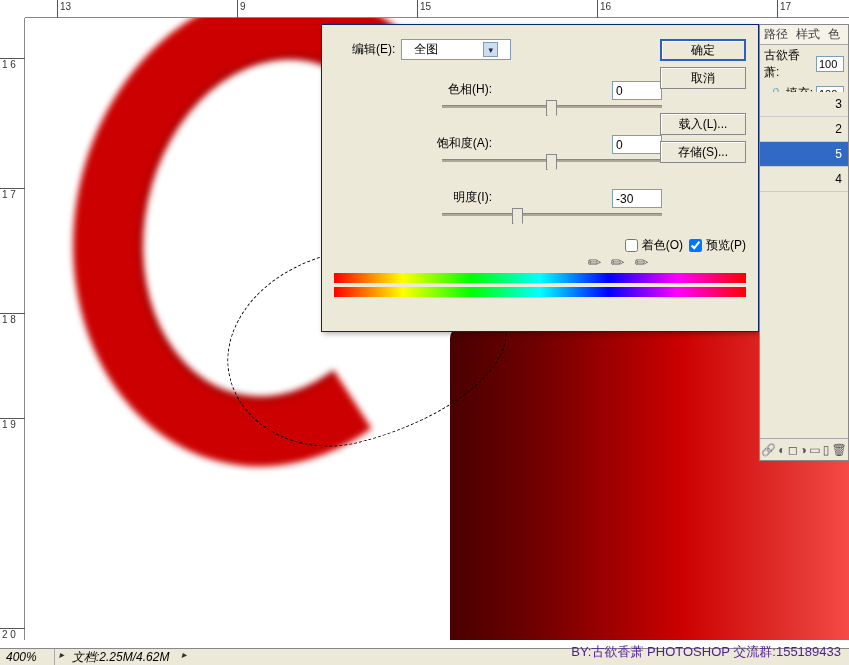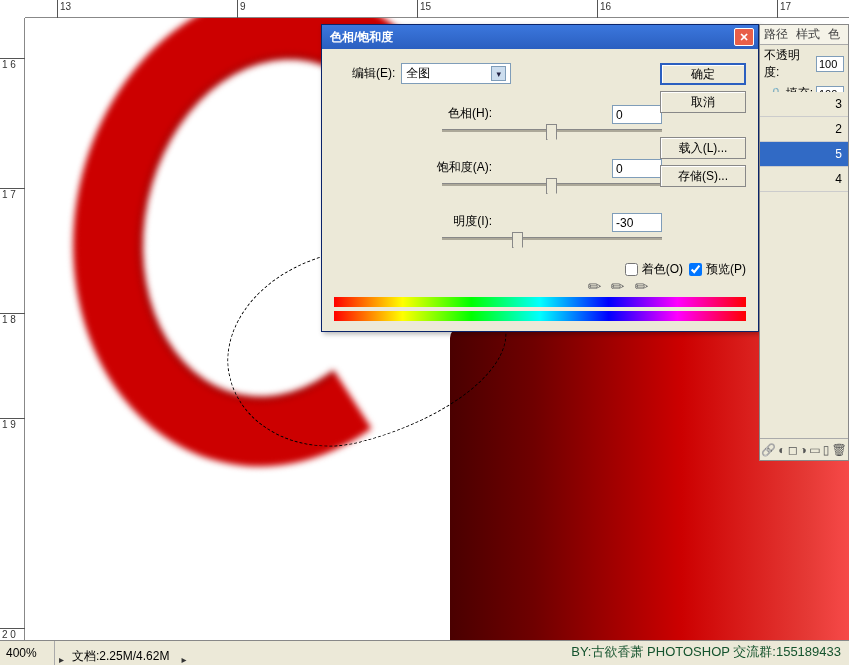--- a/index.html
+++ b/index.html
@@ -22,21 +22,21 @@
 .marching-ants { position:absolute; left:200px; top:230px; width:280px; height:190px; border:1px dashed #000; border-radius: 45% 55% 60% 40% / 50% 60% 40% 50%; background:transparent; transform:rotate(-15deg);}
 
 
 .dialog { position: absolute; top: 24px; left: 321px; width: 438px; height: 308px; background: #ECE9D8; border: 1px solid #0A246A; box-shadow: 2px 2px 5px rgba(0,0,0,.3); }
 .titlebar { height: 24px; background: linear-gradient(#3b77dd, #2b5fc0); color: #fff; display: flex; align-items: center; padding: 0 4px; }
 .titlebar-text { flex: 1; font-weight: bold; padding-left: 4px; }
 .close-btn { width: 20px; height: 18px; background: #e85f48; border: 1px solid #fff; color:#fff; display:flex; align-items:center; justify-content:center; font-weight:bold; font-size:11px; border-radius:2px;}
 .dialog-body { position:relative; height: calc(100% - 24px); }
 .edit-row { position:absolute; top:14px; left:30px; display:flex; align-items:center; gap:6px;}
 .edit-row label{ }
-.combo { width:110px; height:21px; border:1px solid #7F9DB9; background:#fff; display:flex; align-items:center; padding:0 4px; justify-content:space-between;}
+.combo { width:110px; height:21px; border:1px solid #7F9DB9; background:#fff; display:flex; align-items:center; padding:0 12px; justify-content:space-between;}
 .combo-arrow { width:15px; height:15px; background:#cde; border:1px solid #7F9DB9; display:flex; align-items:center; justify-content:center; font-size:9px; color:#224;}
 .slider-group { position:absolute; left:60px; width:280px;}
 .sg1{top:56px;} .sg2{top:110px;} .sg3{top:164px;}
 .slider-group .lbl { display:inline-block; width:130px; text-align:right; padding-right:20px;}
 .slider-group .val { position:absolute; right:0; top:0; width:50px; height:19px; border:1px solid #7F9DB9; padding:1px 3px; background:#fff; text-align:left;}
 .slider-track { position:absolute; top:24px; left:60px; width:220px; height:3px; background:#aca899; border-top:1px solid #888;}
 .slider-thumb { position:absolute; top:-6px; width:11px; height:16px; background:#ECE9D8; border:1px solid #888; left:104px;}
 .slider-thumb::after{content:'';position:absolute;bottom:-5px;left:0;width:0;height:0;border-left:5px solid transparent;border-right:5px solid transparent;border-top:5px solid #ECE9D8;}
 .sg3 .slider-thumb{left:70px;}
 .buttons { position:absolute; right:12px; top:14px; width:86px; display:flex; flex-direction:column; gap:6px;}
@@ -57,25 +57,25 @@
 .panel-row { display:flex; align-items:center; justify-content:flex-end; padding:2px 4px; gap:3px; font-size:11px;}
 .panel-row input{width:28px; height:16px; border:1px solid #7F9DB9; font-size:11px; text-align:left; padding:0 2px;}
 .panel-row .lock{font-size:11px;}
 .layers-panel { position:absolute; top:92px; right:0; width:90px; bottom:204px; background:#ECE9D8; border:1px solid #888; border-top:none;}
 .layer-item { height:25px; border-bottom:1px solid #ccc; display:flex; align-items:center; justify-content:flex-end; padding-right:6px; font-size:11px;}
 .layer-item.sel{background:#316AC5; color:#fff;}
 .layer-foot { position:absolute; bottom:0; left:0; right:0; height:22px; background:#ECE9D8; border-top:1px solid #aaa; display:flex; align-items:center; justify-content:space-around; font-size:12px; color:#555;}
 .layer-foot span{filter:grayscale(1);}
 
 
-.status { position:absolute; left:0; right:0; bottom:0; height:25px; background:#ECE9D8; border-top:1px solid #888; display:flex; align-items:flex-end; font-size:12px;}
+.status { position:absolute; left:0; right:0; bottom:0; height:17px; background:#ECE9D8; border-top:1px solid #888; display:flex; align-items:flex-start; font-size:12px;font-style:italic;}
 .status .zoom { width:55px; padding-left:6px; border-right:1px solid #aaa; height:100%; display:flex; align-items:center;}
 .status .doc { padding:0 8px;}
 .status .tri { margin-left:4px; font-size:10px; color:#333;}
-.footer-text { position:absolute; right:8px; bottom:4px; font-size:13px; color:#14532d;}
+.footer-text { position:absolute; right:8px; bottom:4px; font-size:13px; color:#4c1d95;}
 </style>
 </head>
 <body>
 
 <div class="ruler-h">
   <div class="tick" style="left:20px">
       <span>13</span>
     </div>
   <div class="tick" style="left:200px">
       <span>9</span>
@@ -110,24 +110,20 @@
 
 <div class="canvas">
   <div class="artwork">
     <div class="handle"></div>
     <div class="mug-body"></div>
     <div class="marching-ants"></div>
   </div>
 </div>
 
 <div class="dialog">
-  <div class="titlebar">
-    <span class="titlebar-text">色相/饱和度</span>
-    <div class="close-btn">✕</div>
-  </div>
   <div class="dialog-body">
     <div class="edit-row">
       <label>编辑(E):</label>
       <div class="combo">
         <span>全图</span>
         <span class="combo-arrow">▾</span>
       </div>
     </div>
 
     <div class="slider-group sg1">
@@ -184,21 +180,21 @@
   </div>
 </div>
 
 <div class="right-panel">
   <div class="panel-tabs">
     <span>路径</span>
     <span>样式</span>
     <span>色</span>
   </div>
   <div class="panel-row">
-    <span>不透明度:</span>
+    <span>古欲香萧:</span>
     <input value="100" style="">
   </div>
   <div class="panel-row">
     <span class="lock">🔒</span>
     <span>填充:</span>
     <input value="100" style="">
   </div>
 </div>
 <div class="layers-panel">
   <div class="layer-item">

